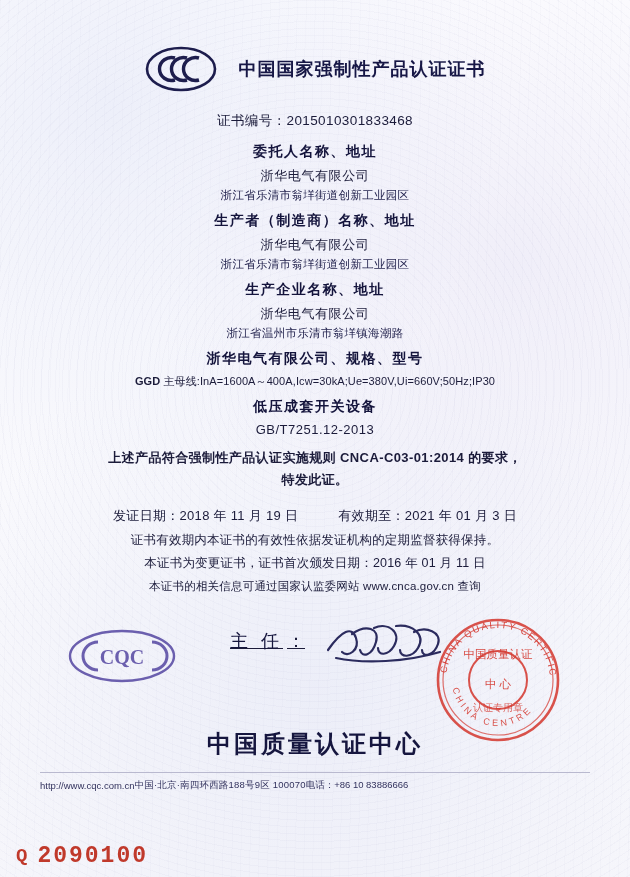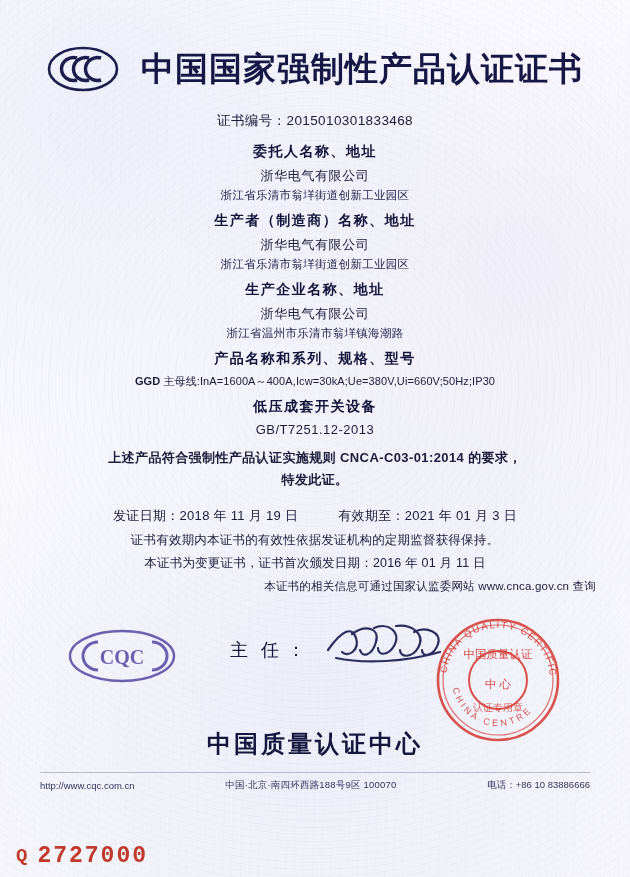--- a/index.html
+++ b/index.html
@@ -53,21 +53,21 @@
   }
   .ccc-mark {
     width: 72px;
     height: 46px;
     position: relative;
     flex: 0 0 auto;
   }
   .ccc-mark svg { display: block; }
   .doc-title {
     font-family: "Liberation Sans", "DejaVu Sans", sans-serif;
-    font-size: 33px;
+    font-size: 18px;
     font-weight: bold;
     letter-spacing: 1px;
     color: #171746;
     white-space: nowrap;
   }
   
   .center { text-align: center; }
   .cert-no {
     font-size: 13.5px;
     letter-spacing: 0.4px;
@@ -132,42 +132,42 @@
   }
   .note-line {
     font-family: "Liberation Sans", "DejaVu Sans", sans-serif;
     font-size: 12.5px;
     line-height: 1.75;
     letter-spacing: 0.2px;
     margin: 1px 0;
   }
   .note-line.tiny {
     font-size: 11.5px;
-    text-align: right;
   }
   
   .sign-area {
     position: relative;
     height: 128px;
     margin-top: 10px;
   }
   .cqc-logo {
     position: absolute;
     left: 34px;
     top: 22px;
     width: 108px;
     height: 56px;
   }
   .chair-wrap {
     position: absolute;
     left: 196px;
-    top: 32px;
+    top: 23px;
     display: flex;
     align-items: flex-end;
     gap: 6px;
+    text-decoration: underline;
   }
   .chair-label {
     font-family: "Liberation Sans", "DejaVu Sans", sans-serif;
     font-size: 18px;
     letter-spacing: 4px;
     color: #15153d;
   }
   .chair-colon {
     font-size: 18px;
     margin-left: -2px;
@@ -196,21 +196,20 @@
     color: #16163f;
     margin-top: -6px;
   }
   .foot-rule {
     margin: 12px 6px 6px;
     height: 1px;
     background: #b9b9cf;
   }
   .foot-row {
     display: flex;
-    justify-content: space-between;
     align-items: center;
     font-family: "Liberation Sans", "DejaVu Sans", sans-serif;
     font-size: 9.5px;
     color: #33335e;
     padding: 0 6px;
   }
   .foot-row .mid { letter-spacing: 0.2px; }
   
   .serial {
     position: absolute;
@@ -265,21 +264,21 @@
       <div class="sec-value small center">浙江省乐清市翁垟街道创新工业园区</div>
     </div>
 
     <div>
       <div class="sec-label center">生产企业名称、地址</div>
       <div class="sec-value center">浙华电气有限公司</div>
       <div class="sec-value small center">浙江省温州市乐清市翁垟镇海潮路</div>
     </div>
 
     <div>
-      <div class="sec-label center">产品名称和系列、规格、型号</div>
+      <div class="sec-label center">浙华电气有限公司、规格、型号</div>
       <div class="prod-spec center">
         <span class="lead">GGD</span>
         <span>主母线:InA=1600A～400A,Icw=30kA;Ue=380V,Ui=660V;50Hz;IP30</span>
       </div>
     </div>
 
     <div>
       <div class="sec-label center">低压成套开关设备</div>
       <div class="std-value center">GB/T7251.12-2013</div>
     </div>
@@ -356,15 +355,15 @@
     <div class="foot-rule"></div>
     <div class="foot-row">
       <span>http://www.cqc.com.cn</span>
       <span class="mid">中国·北京·南四环西路188号9区  100070</span>
       <span>电话：+86 10 83886666</span>
     </div>
   </div>
 
   <div class="serial">
     <span class="q">Q</span>
-    <span class="num">2727000</span>
+    <span class="num">2090100</span>
   </div>
 </div>
 
 </body></html>

